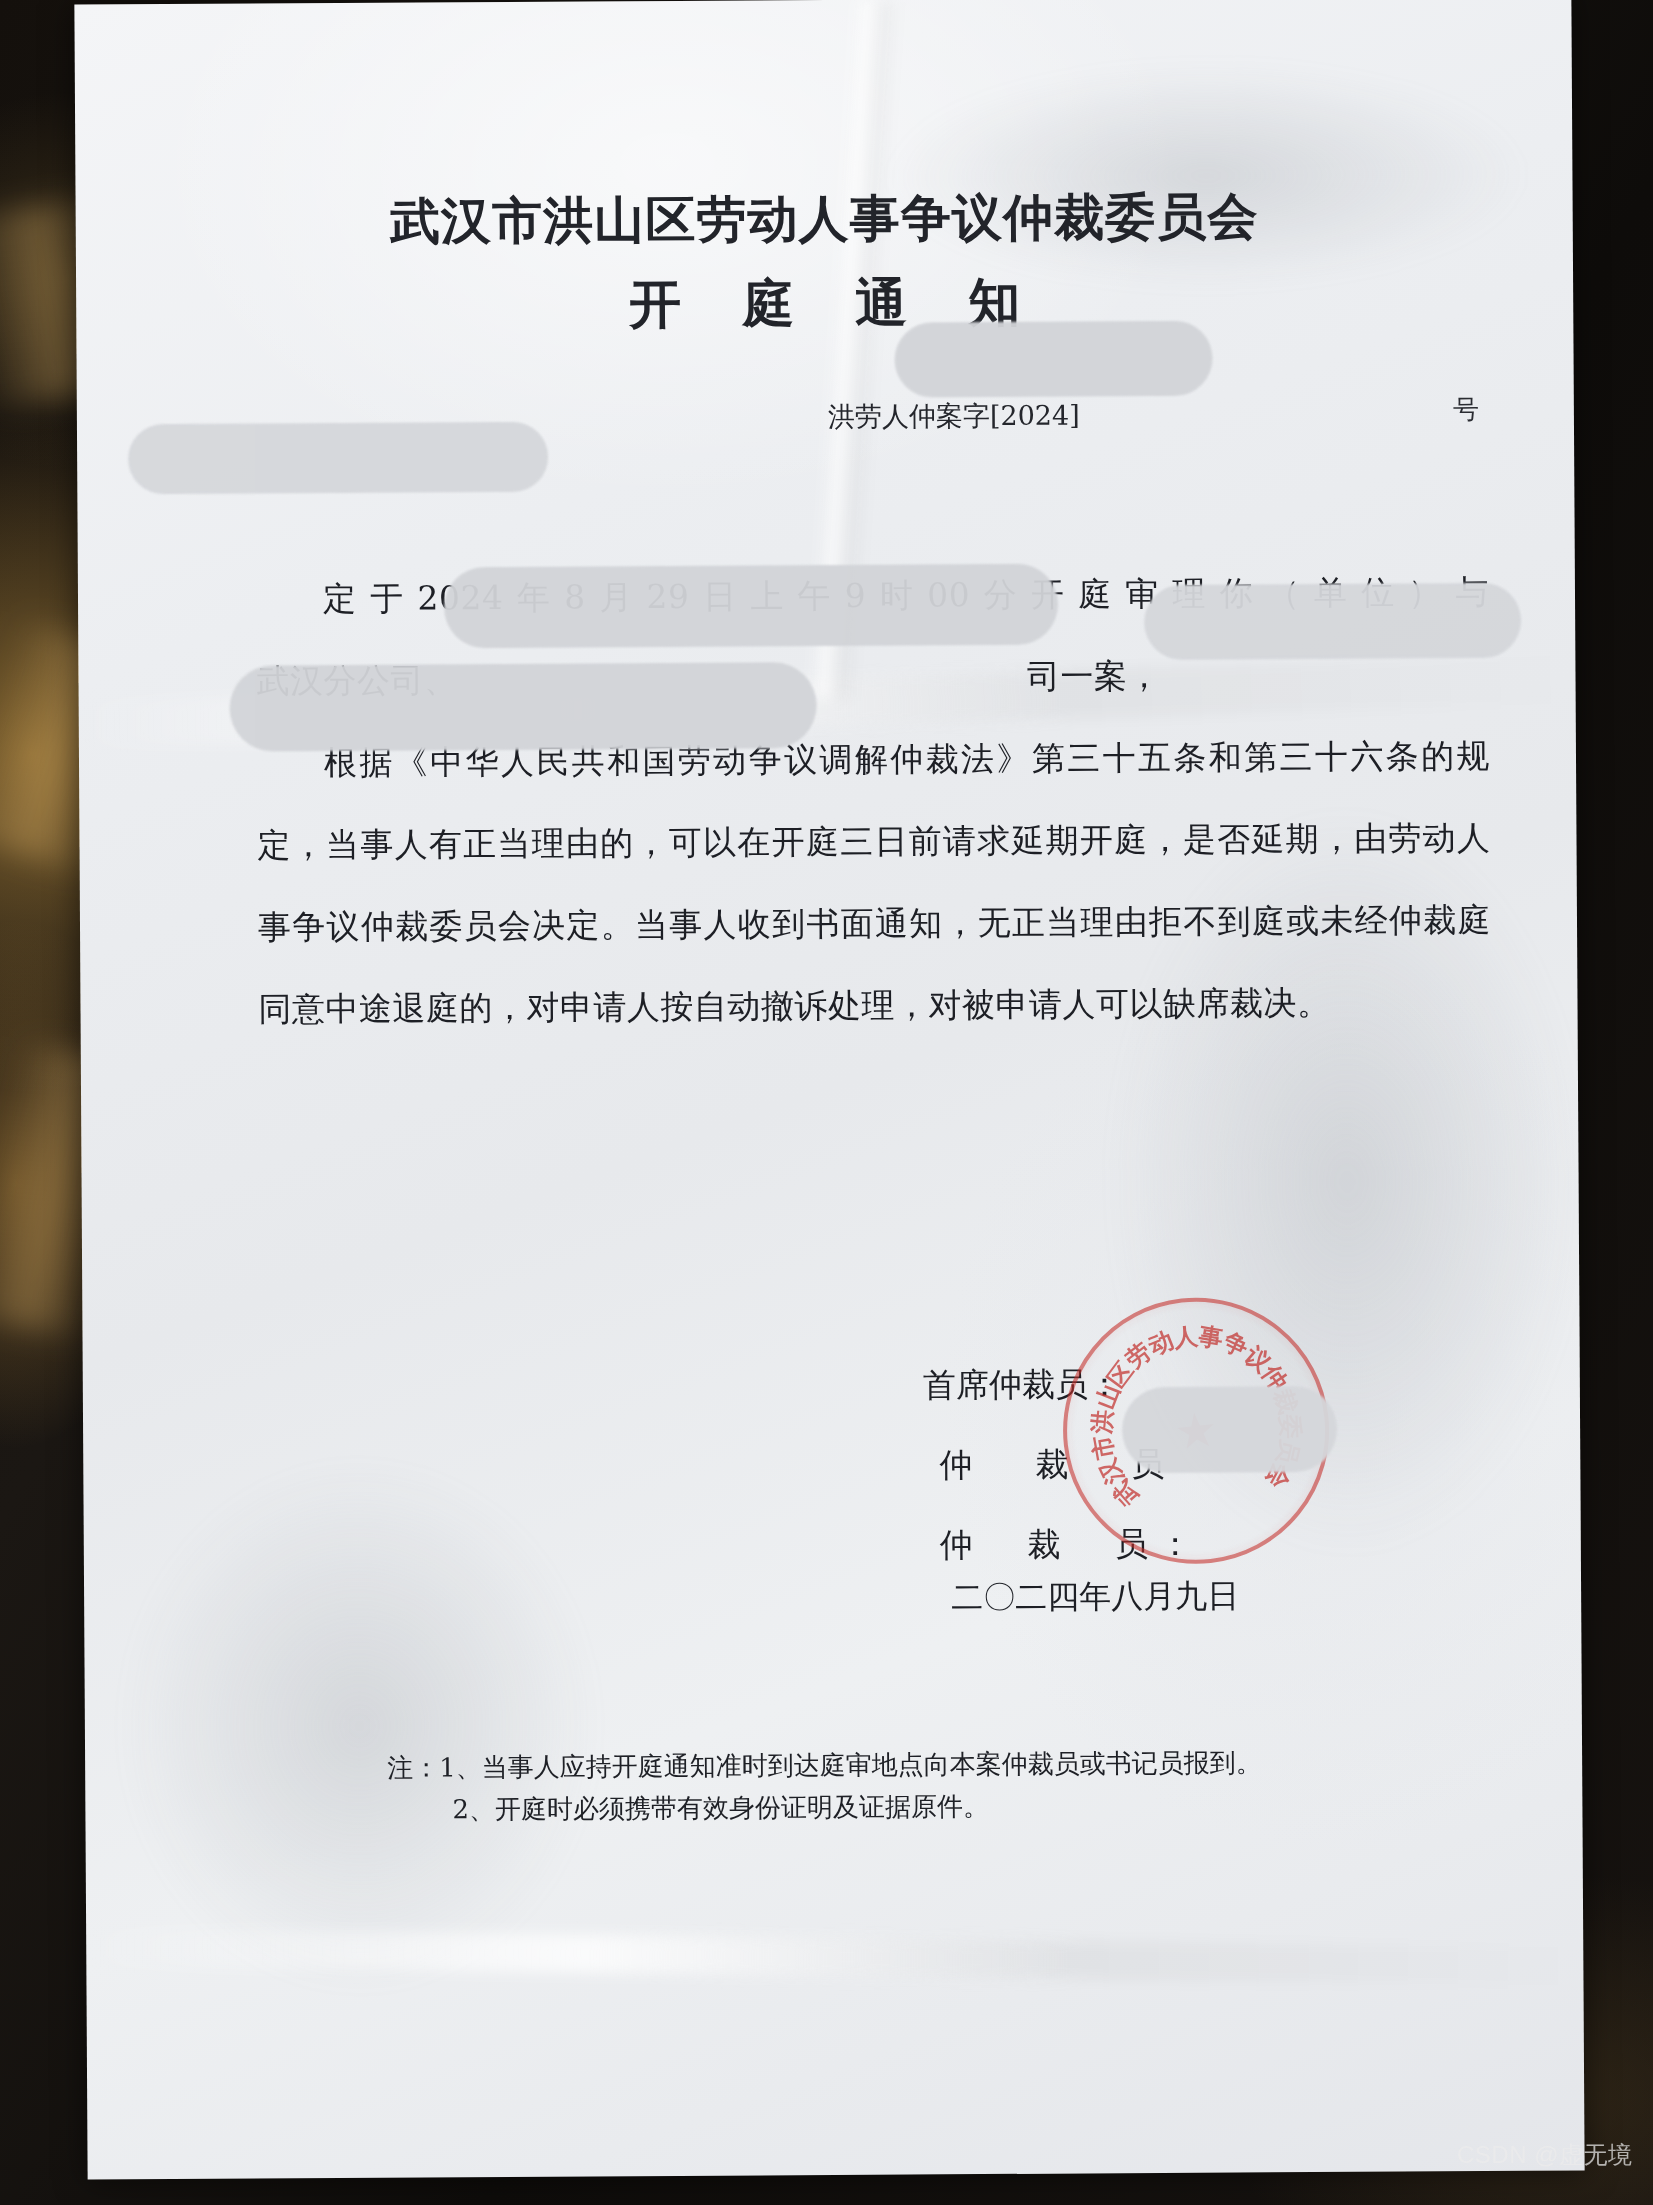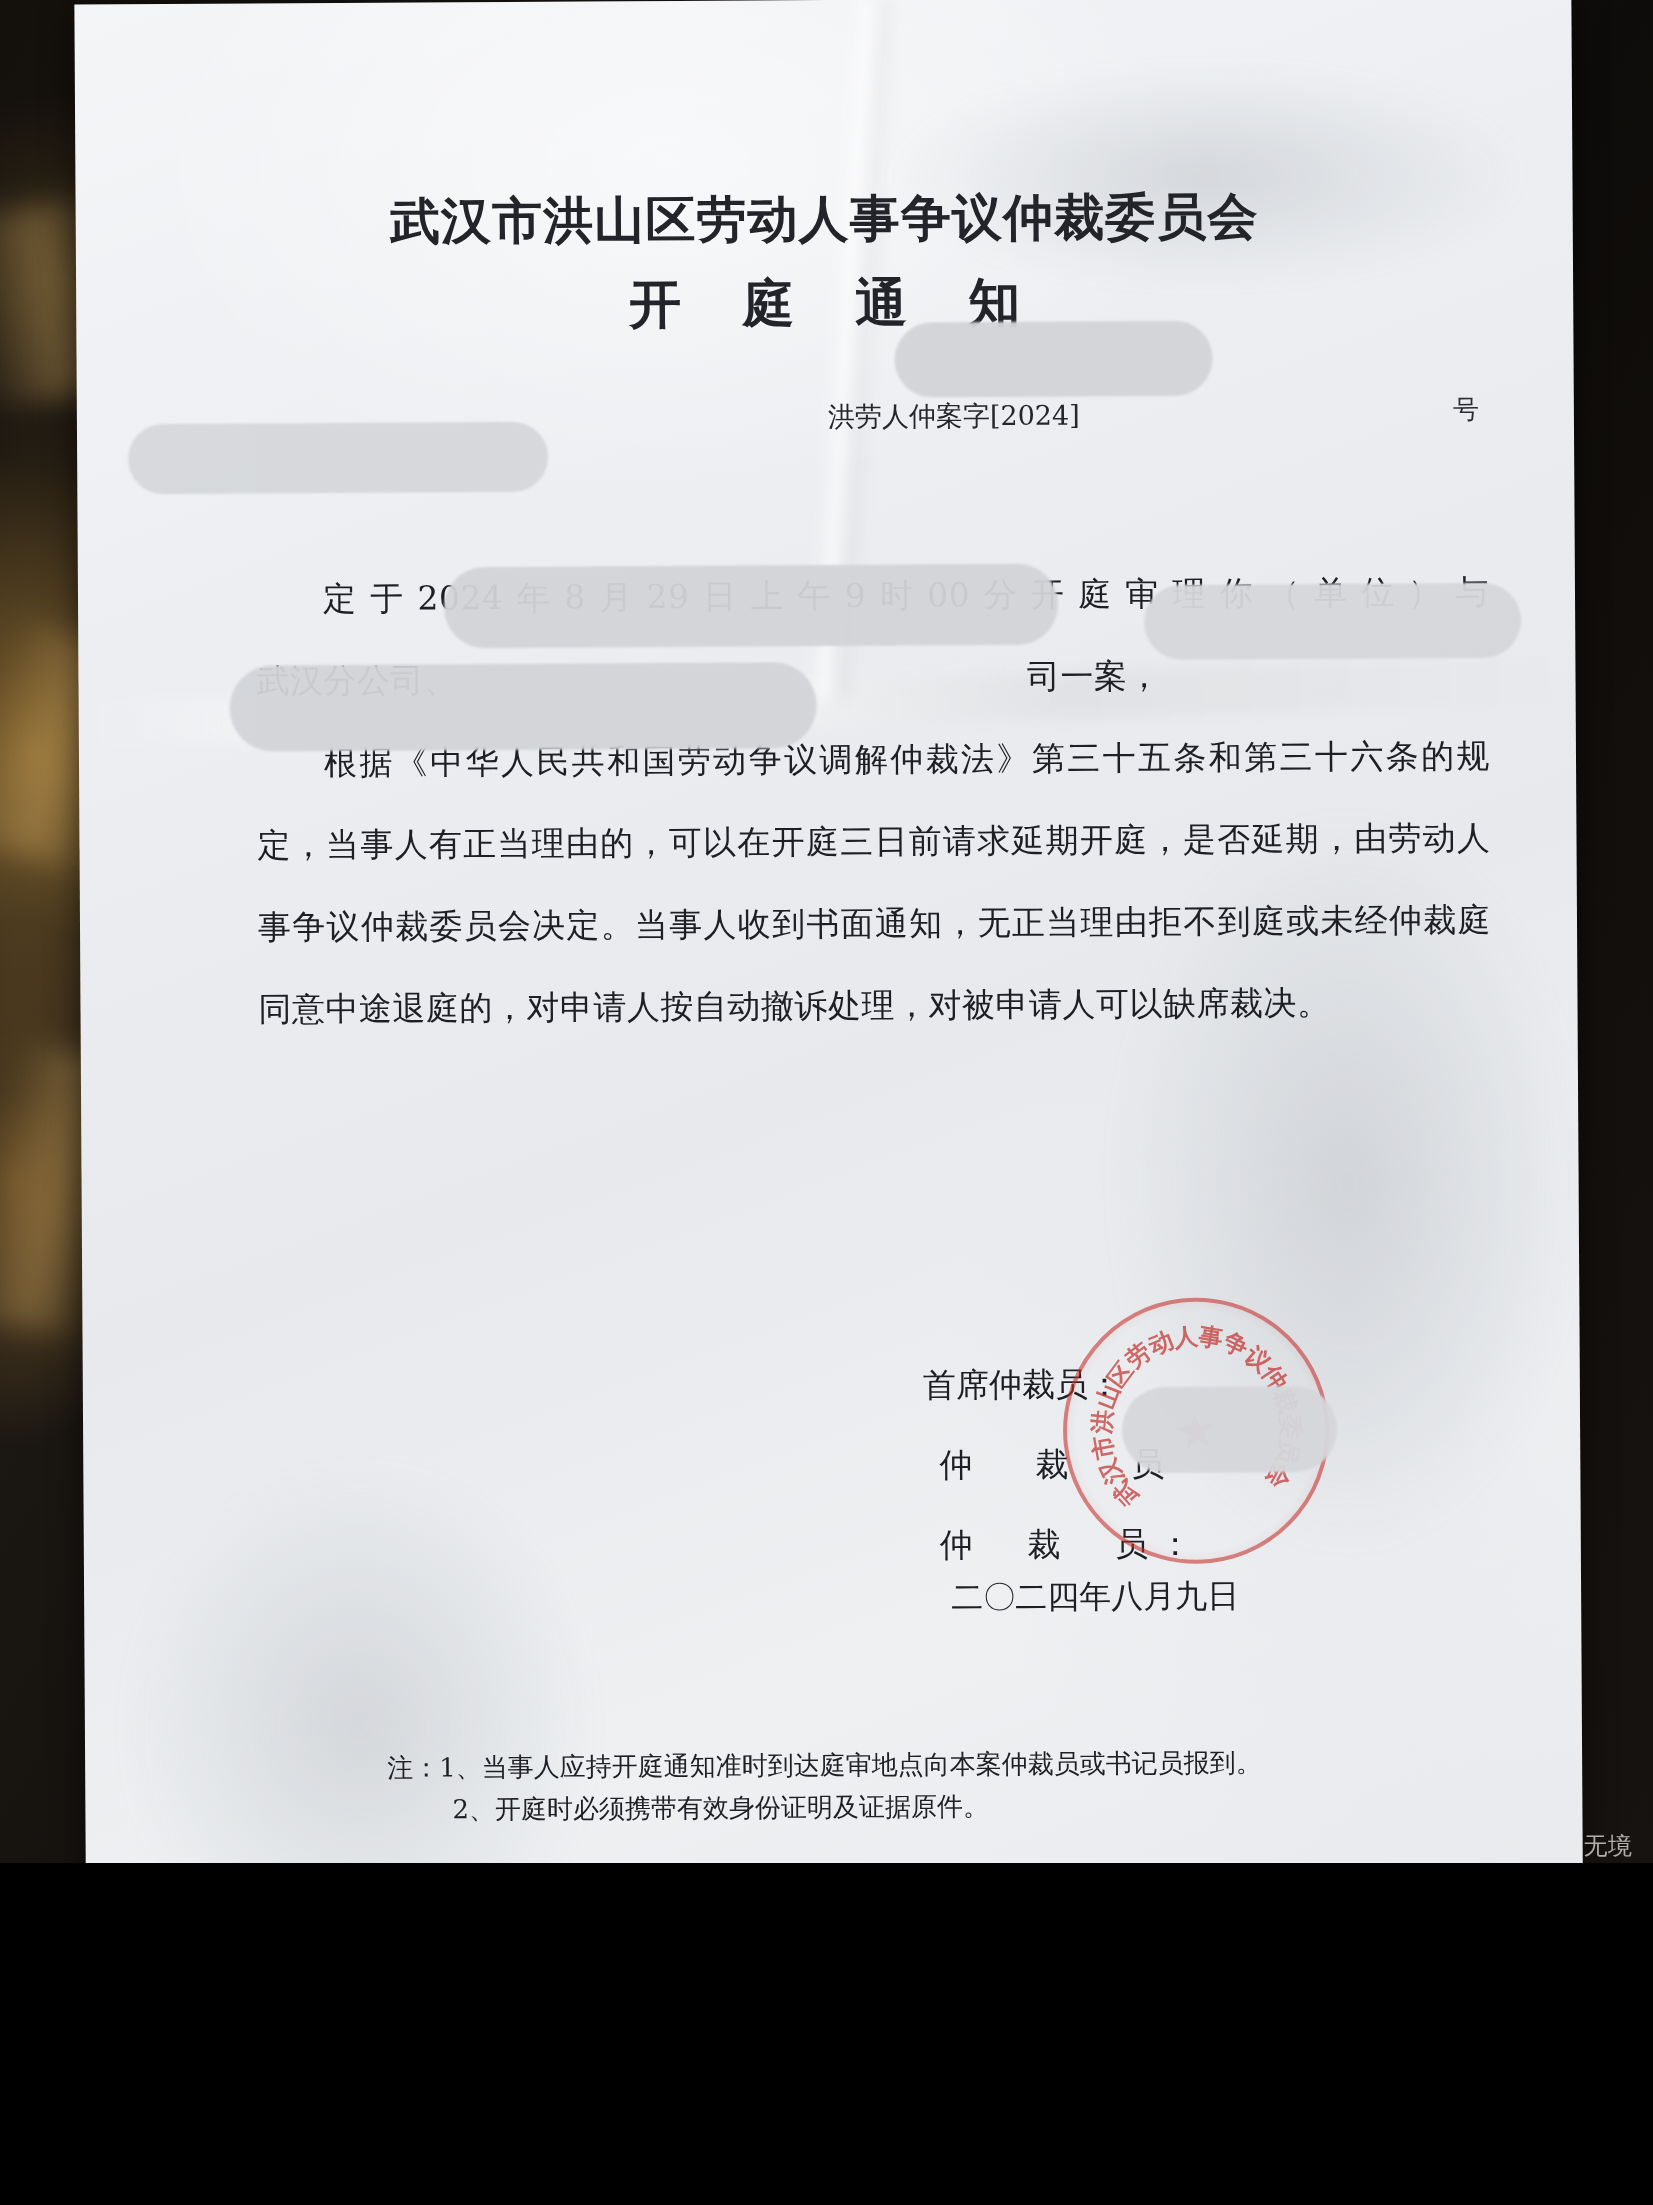--- a/index.html
+++ b/index.html
@@ -11,21 +11,21 @@
     width: 1654px;
     height: 2205px;
     overflow: hidden;
     font-family: "DejaVu Serif", "Liberation Serif", serif;
   }
 
   
   #scene {
     position: relative;
     width: 1654px;
-    height: 1863px;
+    height: 2205px;
     background:
       radial-gradient(ellipse 377px 485px at 32px 754px, rgba(210,160,70,0.55), rgba(0,0,0,0) 70%),
       radial-gradient(ellipse 215px 377px at 16px 1184px, rgba(190,140,60,0.45), rgba(0,0,0,0) 70%),
       radial-gradient(ellipse 269px 269px at 65px 280px, rgba(120,95,45,0.35), rgba(0,0,0,0) 70%),
       radial-gradient(ellipse 485px 323px at 1561px 2100px, rgba(90,70,35,0.35), rgba(0,0,0,0) 70%),
       linear-gradient(120deg, #14100c 0%, #1b1713 30%, #0e0c0a 60%, #171310 100%);
     overflow: hidden;
   }
   .desk-streak {
     position: absolute;
@@ -198,21 +198,21 @@
     border-radius: 108px;
     filter: blur(1.1px);
     opacity: 0.95;
   }
   .redact.r2 { background: #d5d7db; }
 
   
   .watermark {
     position: absolute;
     right: 21.5px;
-    bottom: 1px;
+    bottom: 34px;
     font-size: 24px;
     color: rgba(235,235,235,0.72);
     font-family: "Liberation Sans", sans-serif;
     letter-spacing: 0.5px;
   }
 </style>
 </head>
 <body>
 
 <div id="scene">

